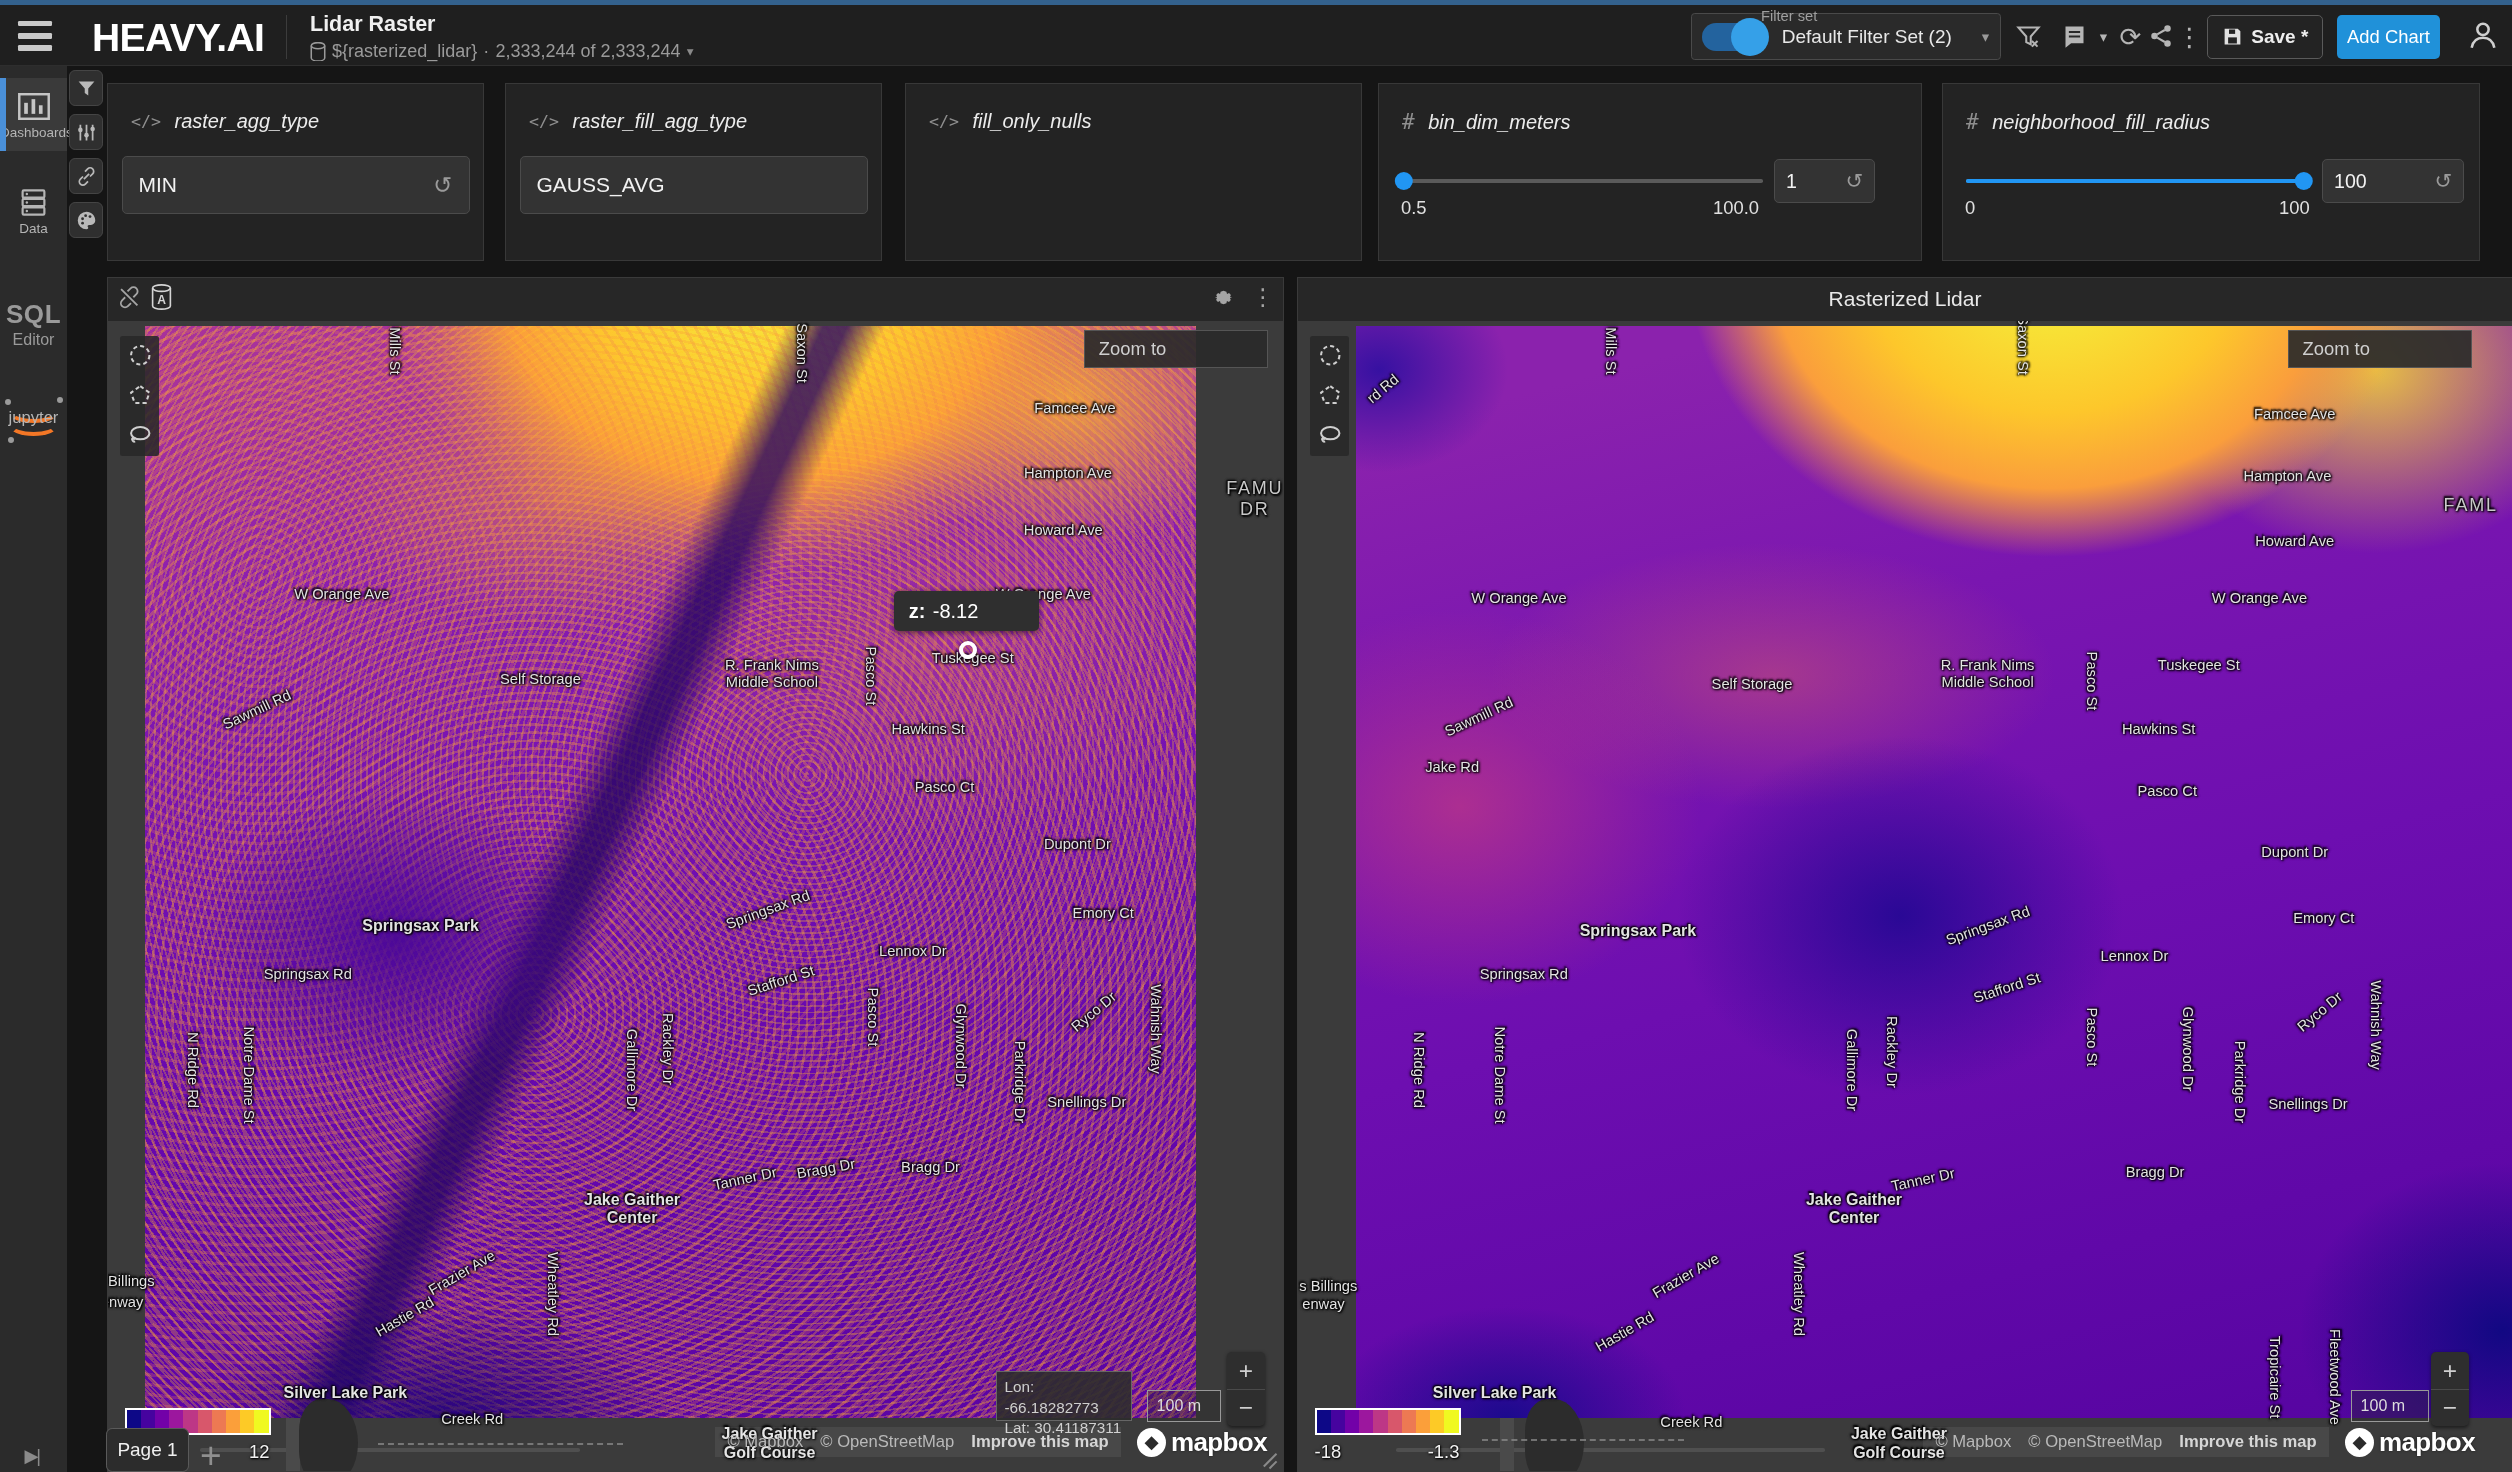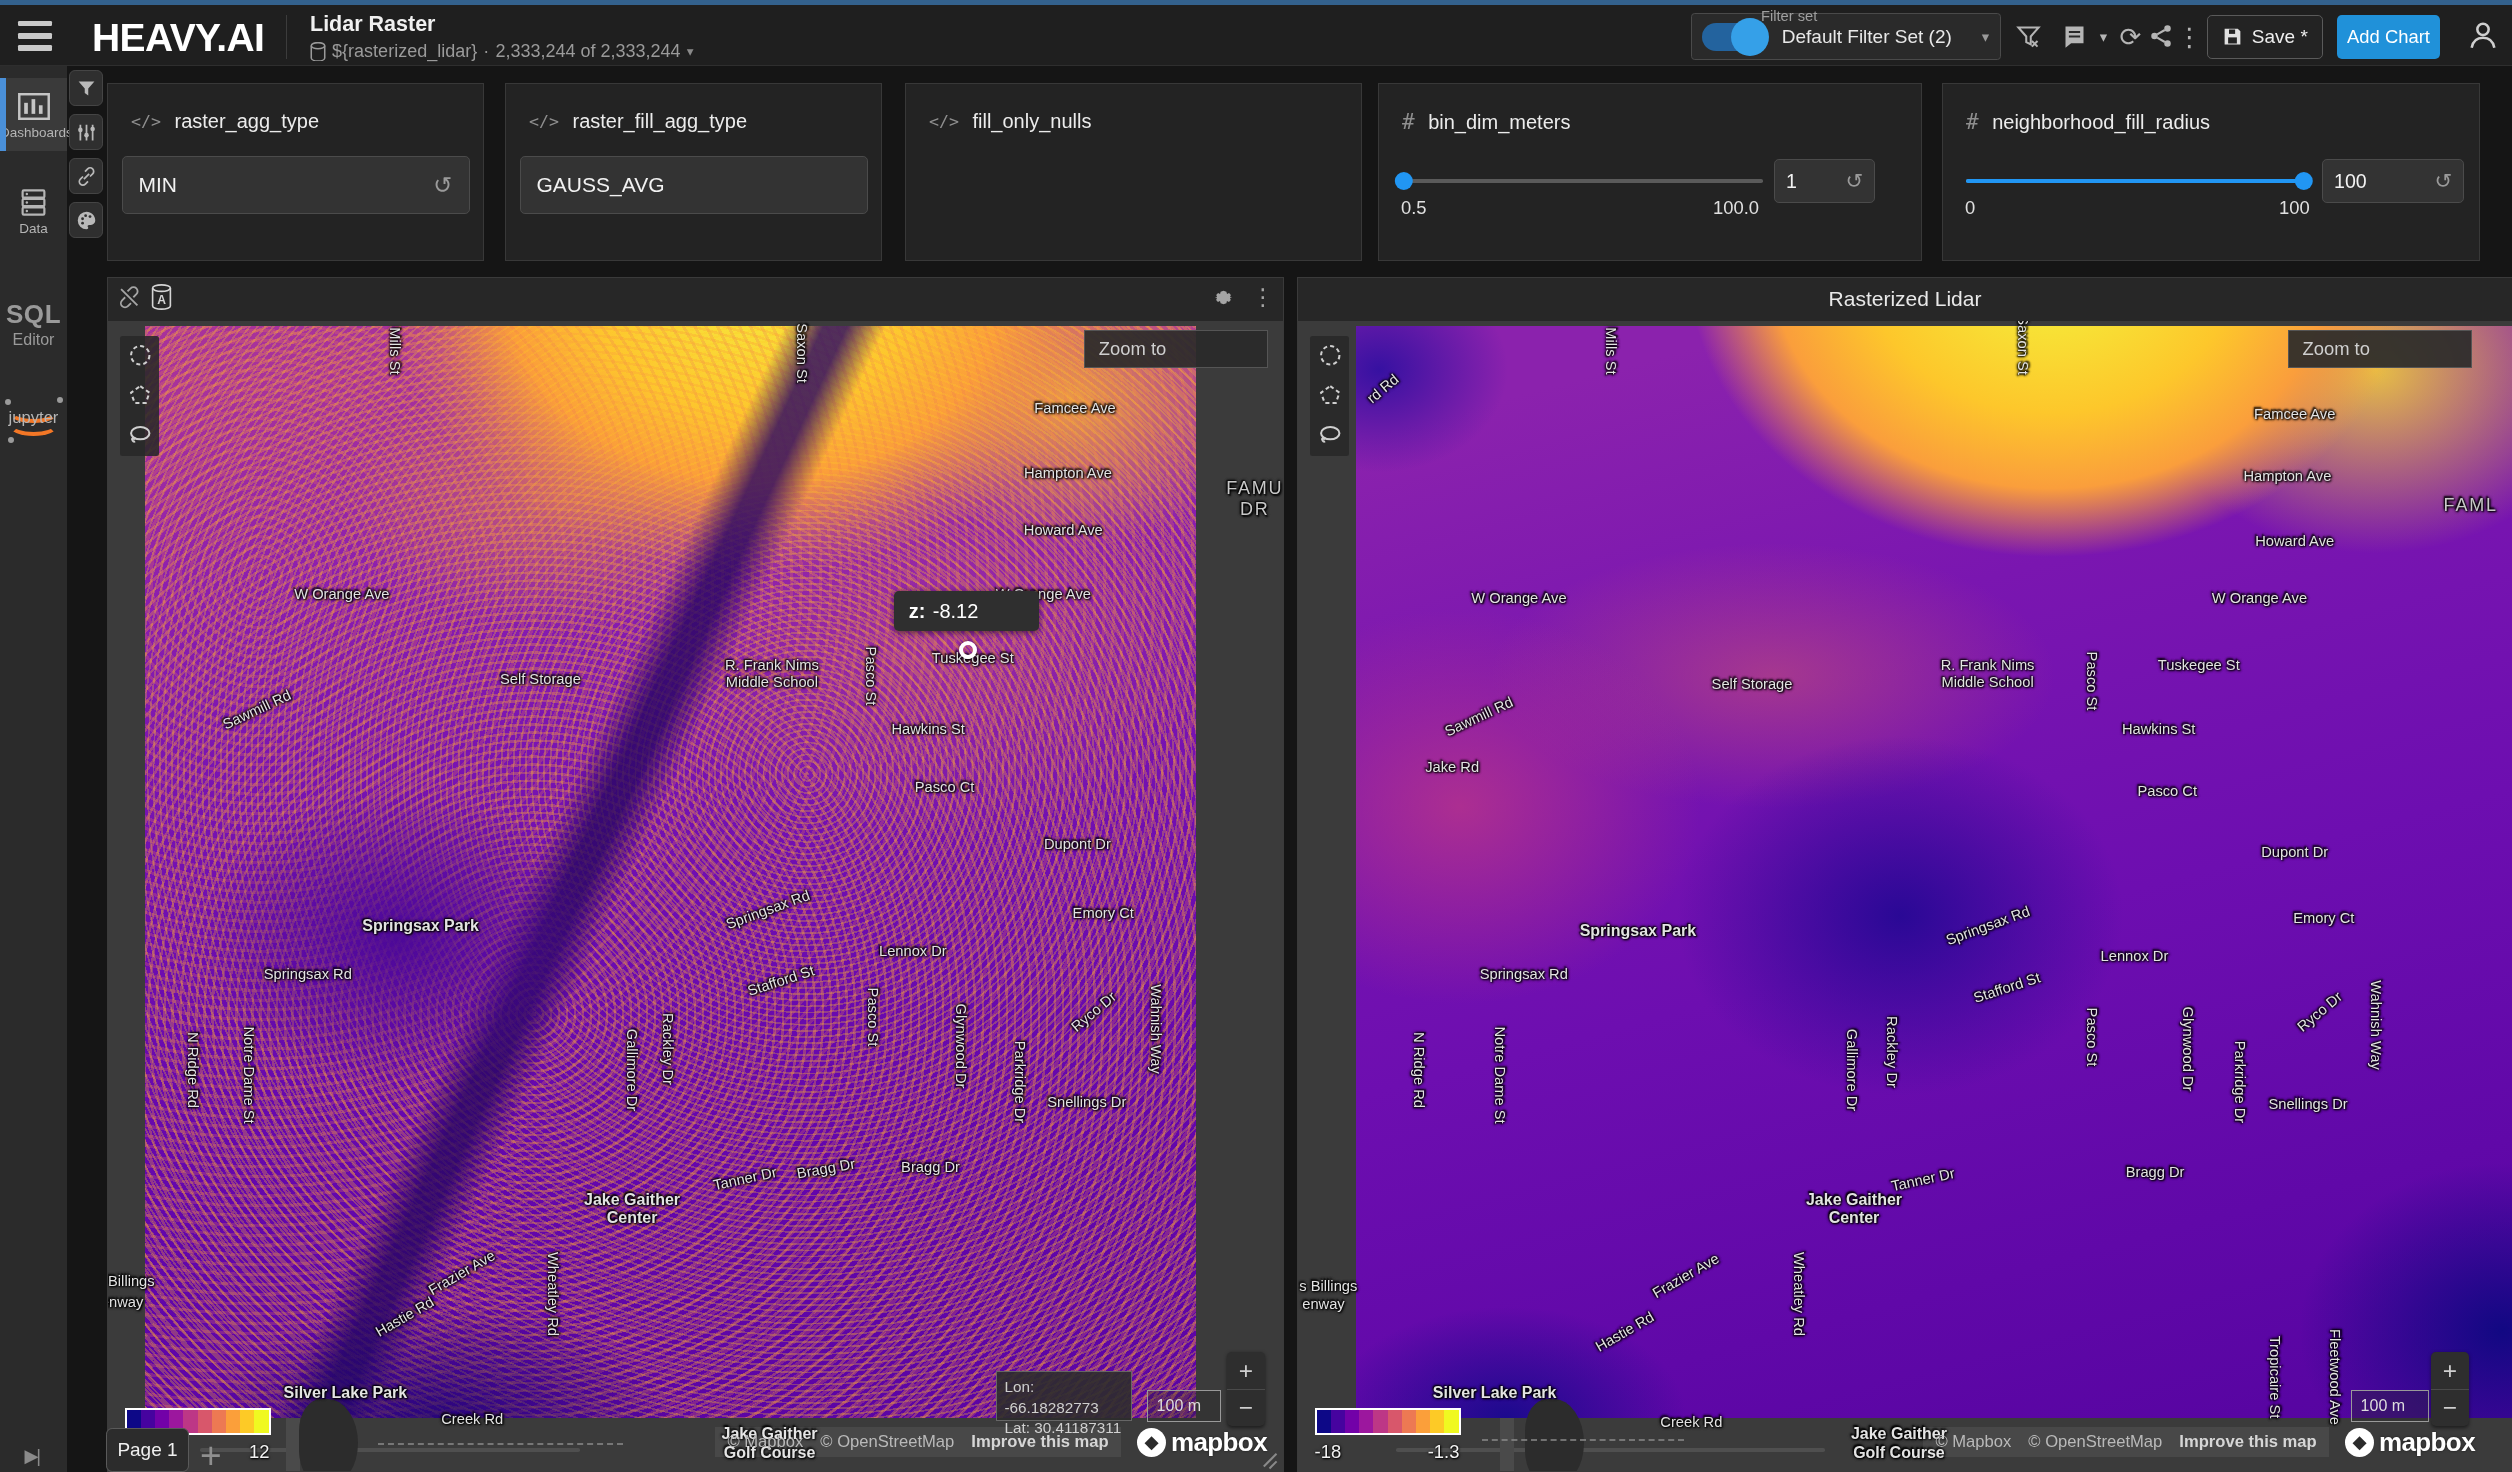--- a/index.html
+++ b/index.html
@@ -20,21 +20,21 @@
   .dbicon { width:16px; height:19.6px; }
 
   #filterset { position:absolute; left:1691px; top:8.6px; width:310px; height:47px; background:#2a2a2a; border:1.2px solid #4a4a4a; border-radius:3.7px; display:flex; align-items:center; }
   #filterset-label { position:absolute; left:69px; top:-6.1px; font-size:14.7px; color:#9f9f9f; background:transparent; }
   #toggle { width:64px; height:28px; background:#23639e; border-radius:14.7px; margin-left:9.8px; position:relative; flex:none; }
   #toggle .knob { position:absolute; right:-3.7px; top:-4.9px; width:38px; height:38px; border-radius:50%; background:#35a0e8; }
   #filterset-value { margin-left:16px; font-size:19px; color:#e8e8e8; white-space:nowrap; }
   #filterset .dd { margin-left:auto; margin-right:11px; color:#9a9a9a; font-size:14.7px; }
 
   .hdr-ic { position:absolute; top:18.4px; width:29px; height:29px; color:#b5b5b5; font-size:26px; line-height:29px; text-align:center; }
-  #save-btn { position:absolute; left:2207px; top:9.8px; width:116px; height:44px; border:1.2px solid #5a5a5a; border-radius:4.9px; display:flex; align-items:center; justify-content:center; gap:8.6px; color:#eee; font-size:19px; background:#232323; }
+  #save-btn { position:absolute; left:2207px; top:9.8px; width:116px; height:44px; border:1.2px solid #5a5a5a; border-radius:4.9px; display:flex; align-items:center; justify-content:center; gap:8.6px; color:#eee; font-size:19px; background:#232323;font-weight:bold; }
   #addchart-btn { position:absolute; left:2337px; top:9.8px; width:103px; height:44px; border-radius:4.9px; background:#2091d9; color:#fff; font-size:18.4px; font-weight:500; display:flex; align-items:center; justify-content:center; }
   #user-ic { position:absolute; left:2466px; top:13.5px; }
 
   
   #sidebar { position:absolute; left:0; top:66px; width:67px; height:1406px; background:#2b2b2b; }
   .sb-item { position:relative; width:67px; text-align:center; color:#b5b5b5; font-size:13.5px; padding:14.7px 0 11px 0; }
   .sb-item.active { background:#3a3a3a; }
   .sb-item.active::before { content:""; position:absolute; left:0; top:0; bottom:0; width:5.5px; background:#4a90d9; }
   .sb-item svg { display:block; margin:0 auto 4.9px auto; }
   #sb-sql { margin-top:37px; color:#9a9a9a; }
@@ -50,21 +50,21 @@
   #sb-collapse { position:absolute; left:24.5px; top:1379px; color:#8a8a8a; font-size:18.4px; letter-spacing:-2.5px; }
 
   
   #toolstrip { position:absolute; left:69px; top:70px; width:34px; }
   .ts-btn { width:34px; height:36px; background:#2f2f2f; border:1.2px solid #454545; border-radius:6.1px; margin-bottom:8px; display:flex; align-items:center; justify-content:center; color:#b9b9b9; }
 
   
   .card { position:absolute; top:83px; height:178px; background:#232323; border:1.2px solid #383838; }
   .card .head { position:absolute; left:23px; top:26px; display:flex; align-items:center; gap:13.5px; }
   .card .head .cic { color:#8f8f8f; font-size:16.6px; font-family:"DejaVu Sans Mono",monospace; }
-  .card .head .clabel { color:#ececec; font-size:20px; }
+  .card .head .clabel { color:#ececec; font-size:20px;font-style:italic; }
   .cinput { position:absolute; left:13.5px; right:13.5px; top:72px; height:58px; background:#333; border:1.2px solid #4b4b4b; border-radius:4.9px; display:flex; align-items:center; padding:0 16px; font-size:21px; color:#f2f2f2; }
   .cinput .reset { margin-left:auto; color:#9a9a9a; font-size:23px; }
   .strack { position:absolute; height:3.7px; background:#5a5a5a; border-radius:1.8px; top:95px; }
   .strack .fill { position:absolute; left:0; top:0; height:3.7px; background:#2196f3; border-radius:1.8px; }
   .strack .thumb { position:absolute; top:-7.4px; width:18.4px; height:18.4px; border-radius:50%; background:#2196f3; transform:translateX(-9.2px); }
   .slbl { position:absolute; top:113px; color:#e0e0e0; font-size:18.4px; }
   .ninput { position:absolute; top:75px; height:44px; background:#333; border:1.2px solid #4b4b4b; border-radius:4.9px; display:flex; align-items:center; padding:0 11px; font-size:19.6px; color:#f2f2f2; }
   .ninput .reset { margin-left:auto; color:#9a9a9a; font-size:21px; }
 
   

